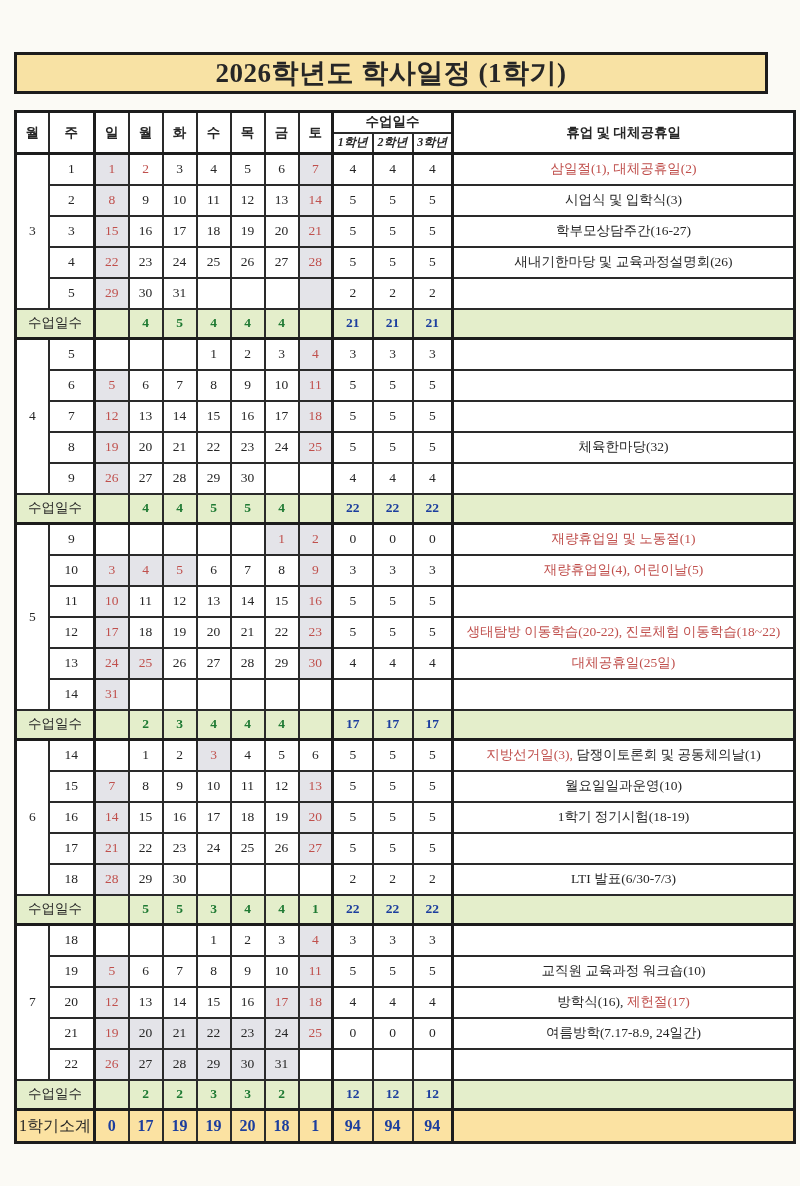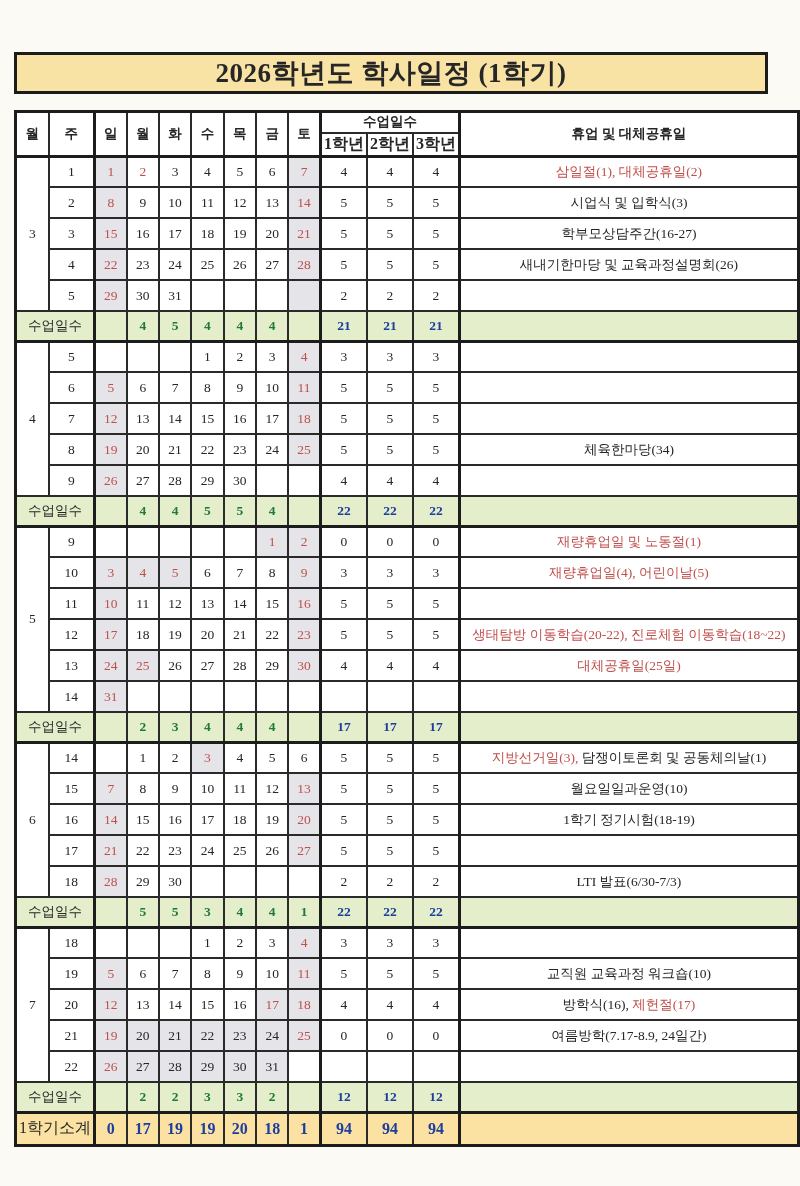--- a/index.html
+++ b/index.html
@@ -22,21 +22,21 @@
     position:absolute; left:14px; top:110px;
     border-collapse:collapse; table-layout:fixed;
     border:3px solid #1c1c1c;
   }
   th, td {
     border:2px solid #2a2a2a; text-align:center; vertical-align:middle;
     padding:0 2px; overflow:hidden; white-space:nowrap;
   }
   thead { border-bottom:3px solid #1c1c1c; }
   thead th { font-size:13.5px; font-weight:bold; height:21px; background:#fff; }
-  thead th.grade-h { font-size:16px; }
+  thead th.grade-h { font-size:12px;font-style:italic; }
   tbody td { background:#fff; }
   tr.week-row td { height:31px; font-size:13.5px; }
   td.month-cell { font-size:14px; }
   td.week-cell { font-size:13.5px; }
   .red { color:var(--red); }
   td.gray { background:var(--gray); }
   td.thickL, th.thickL { border-left:3px solid #1c1c1c; }
   tr.sum-row { border-top:2px solid #1c1c1c; border-bottom:3px solid #1c1c1c; }
   tr.sum-row td { height:30px; background:var(--green-bg); font-size:13.5px; }
   tr.sum-row td.sum-val { color:var(--green); font-weight:bold; }
@@ -223,21 +223,21 @@
         <td class="day red gray thickL">19</td>
         <td class="day">20</td>
         <td class="day">21</td>
         <td class="day">22</td>
         <td class="day">23</td>
         <td class="day">24</td>
         <td class="day red gray">25</td>
         <td class="thickL">5</td>
         <td>5</td>
         <td>5</td>
-        <td class="event thickL"><span>체육한마당(34)</span></td>
+        <td class="event thickL"><span>체육한마당(32)</span></td>
       </tr>
       <tr class="week-row">
         <td class="week-cell">9</td>
         <td class="day red gray thickL">26</td>
         <td class="day">27</td>
         <td class="day">28</td>
         <td class="day">29</td>
         <td class="day">30</td>
         <td class="day"></td>
         <td class="day"></td>

